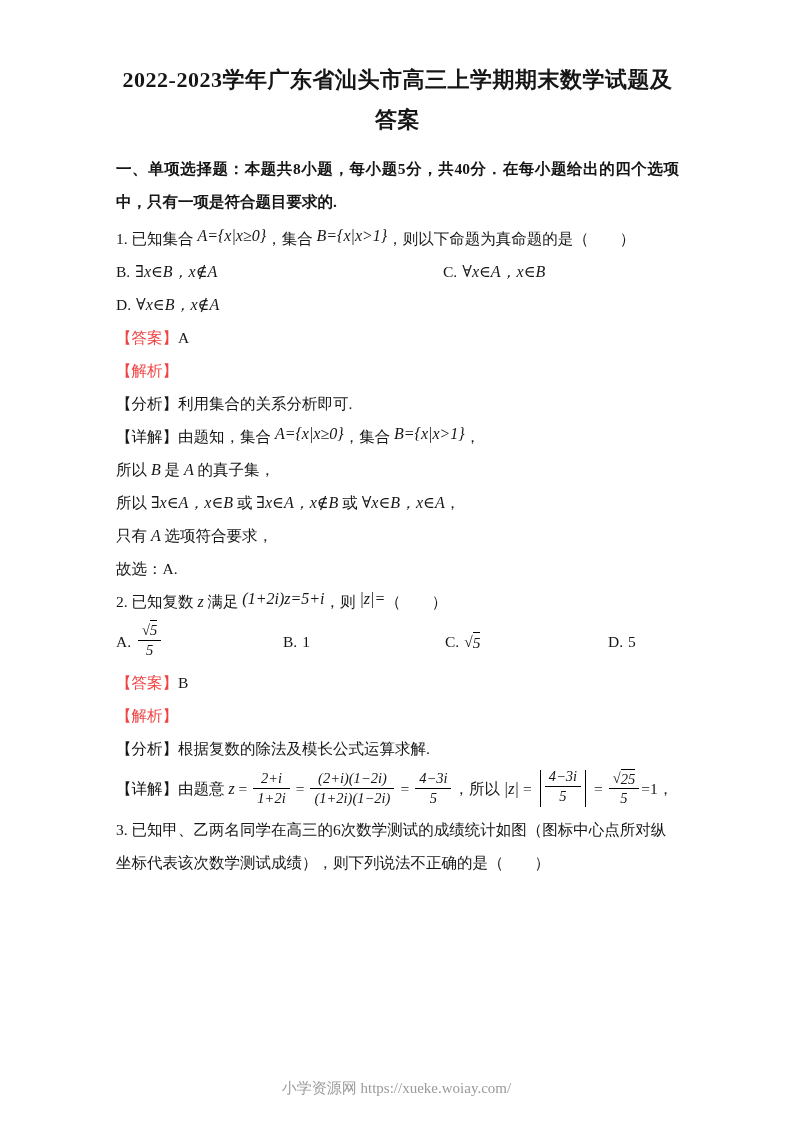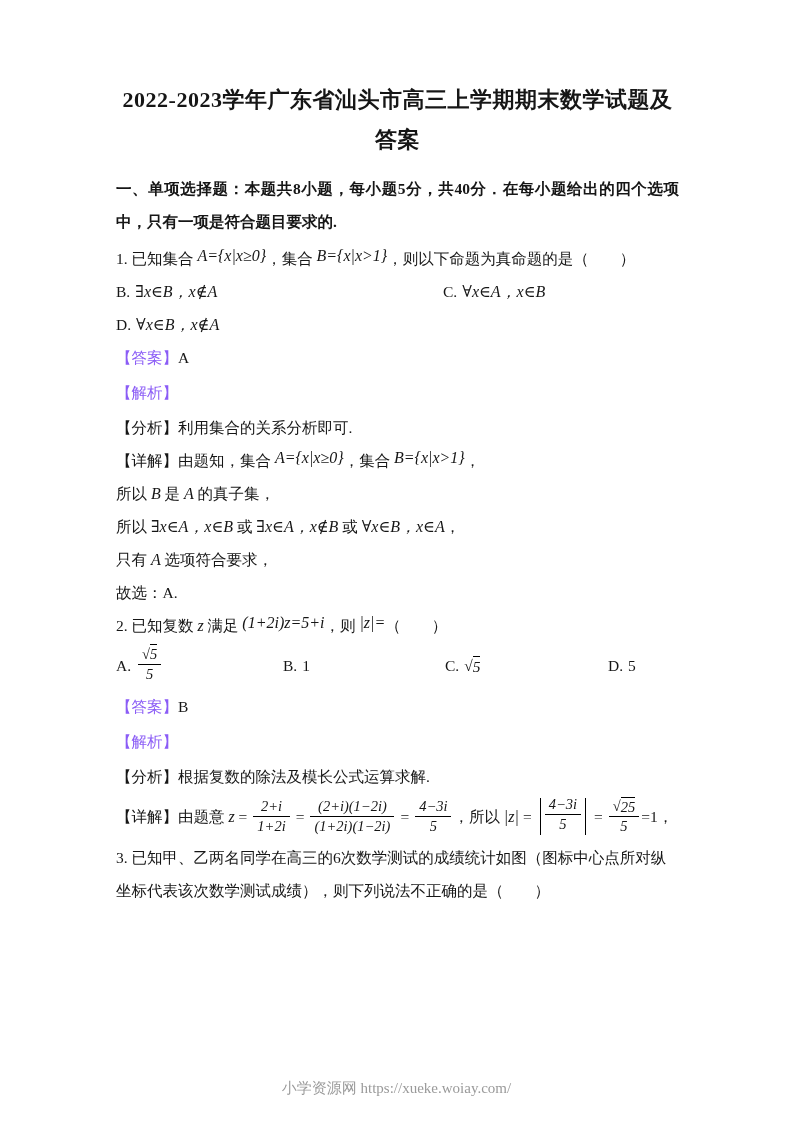--- a/index.html
+++ b/index.html
@@ -4,21 +4,21 @@
 <style>
   html, body { margin: 0; padding: 0; background: #ffffff; }
   body {
     width: 793px; height: 1122px; overflow: hidden;
     font-family: "Liberation Serif", "DejaVu Serif", serif;
     color: #161616;
   }
   .page {
     position: relative;
     width: 793px; height: 1122px;
-    padding: 80px 114px 0 116px;
+    padding: 60px 114px 0 116px;
     box-sizing: border-box;
     background: #ffffff;
   }
   .title {
     font-size: 22px; font-weight: bold; text-align: center;
     line-height: 40px; margin: 0 0 12px 0; letter-spacing: 0.5px;
   }
   .section-heading {
     font-size: 15.5px; font-weight: bold; line-height: 33px;
     margin: 0 0 4px 0; text-align: justify;
@@ -34,21 +34,21 @@
     font-size: 15.5px; line-height: 33px;
   }
   .opts4 {
     display: grid; grid-template-columns: 167px 162px 163px 1fr;
     font-size: 15.5px; align-items: center;
     min-height: 44px; margin: 2px 0;
   }
   .opt { white-space: nowrap; }
   .opts4 .opt { display: inline-flex; align-items: center; }
   .opt .lbl { margin-right: 5px; }
-  .tag-blue { color: #8b5cf6; font-family: Liberation Mono, monospace; }
+  .tag-blue { color: #ef4444; }
   .frac {
     display: inline-flex; flex-direction: column; text-align: center;
     vertical-align: middle; font-size: 14.5px; line-height: 1.3;
     font-style: italic; position: relative; top: -2px; margin: 0 2px;
   }
   .frac .num { border-bottom: 1px solid #000; padding: 0 4px; }
   .frac .den { padding: 0 4px; }
   .sqrt { white-space: nowrap; font-style: italic; }
   .sqrt .sign { font-style: normal; }
   .sqrt .rad { border-top: 1px solid #000; padding-top: 0.5px; }

